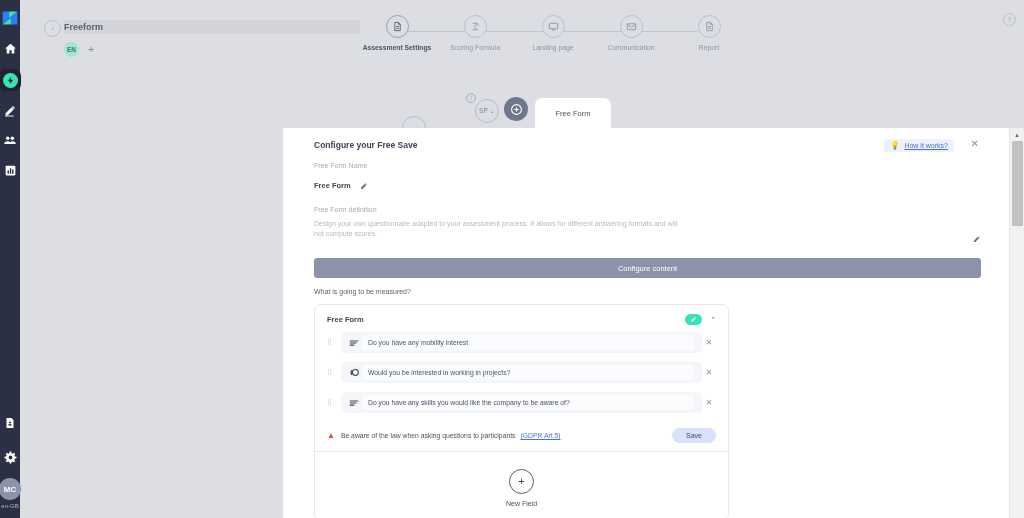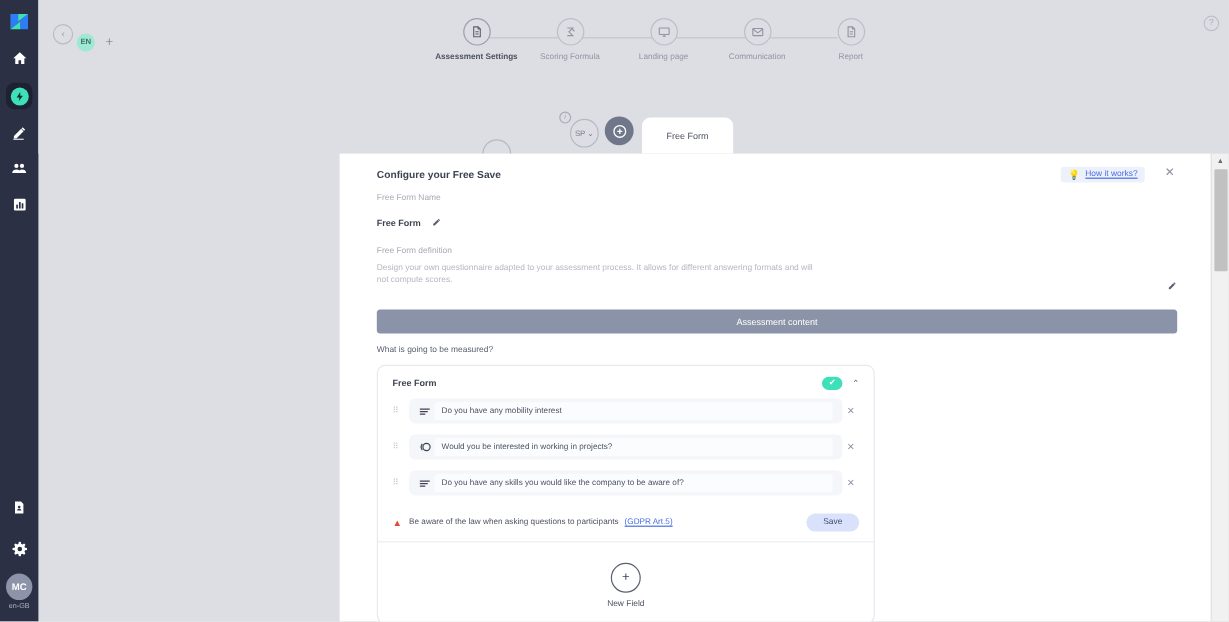--- a/index.html
+++ b/index.html
@@ -7,21 +7,21 @@
     width: 1024px; height: 518px;
     font-family: "Liberation Sans", sans-serif;
     background: #dcdee3;
     overflow: hidden;
   }
   #app { position: relative; width: 1024px; height: 518px; }
 
   
   .sidebar {
     position: absolute; left: 0; top: 0;
-    width: 32px; height: 518px;
+    width: 20px; height: 518px;
     background: #2b3045;
     display: flex; flex-direction: column; align-items: center;
   }
   .sb-logo { margin-top: 7px; width: 22px; height: 22px; }
   .sb-icon {
     width: 22px; height: 22px; margin-top: 8px;
     display: flex; align-items: center; justify-content: center;
     color: #ffffff;
   }
   .sb-icon svg { display: block; }
@@ -331,20 +331,23 @@
 
     <div class="sb-avatar">MC</div>
     <div class="sb-lang">en-GB</div>
   </div>
 
   <div class="header">
 
     <div class="back-btn">‹</div>
 
     <div class="title-wrap">
+      <div class="page-title-bar">
+        <div class="page-title">Freeform</div>
+      </div>
       <div class="lang-row">
         <div class="lang-badge">EN</div>
         <div class="lang-plus">+</div>
       </div>
     </div>
 
     <div class="stepper">
       <div class="step-line"></div>
       <div class="steps">
 
@@ -452,21 +455,21 @@
       <div class="defn-row">
         <div class="defn">Design your own questionnaire adapted to your assessment process. It allows for different answering formats and will not compute scores.</div>
         <span class="defn-pen">
           <svg width="8" height="8" viewBox="0 0 24 24" fill="currentColor">
             <path d="M3 17.25 L14.06 6.19 L17.81 9.94 L6.75 21 L3 21 Z"></path>
             <path d="M16.5 3.75 L20.25 7.5 L18.5 9.25 L14.75 5.5 Z"></path>
           </svg>
         </span>
       </div>
 
-      <div class="eval-bar">Assessment content</div>
+      <div class="eval-bar">Configure content</div>
 
       <div class="measured">What is going to be measured?</div>
 
       <div class="ff-card">
 
         <div class="ff-head">
           <div class="ff-head-title">Free Form</div>
           <div class="ff-head-right">
             <div class="toggle">
               <span class="tick">✔</span>

